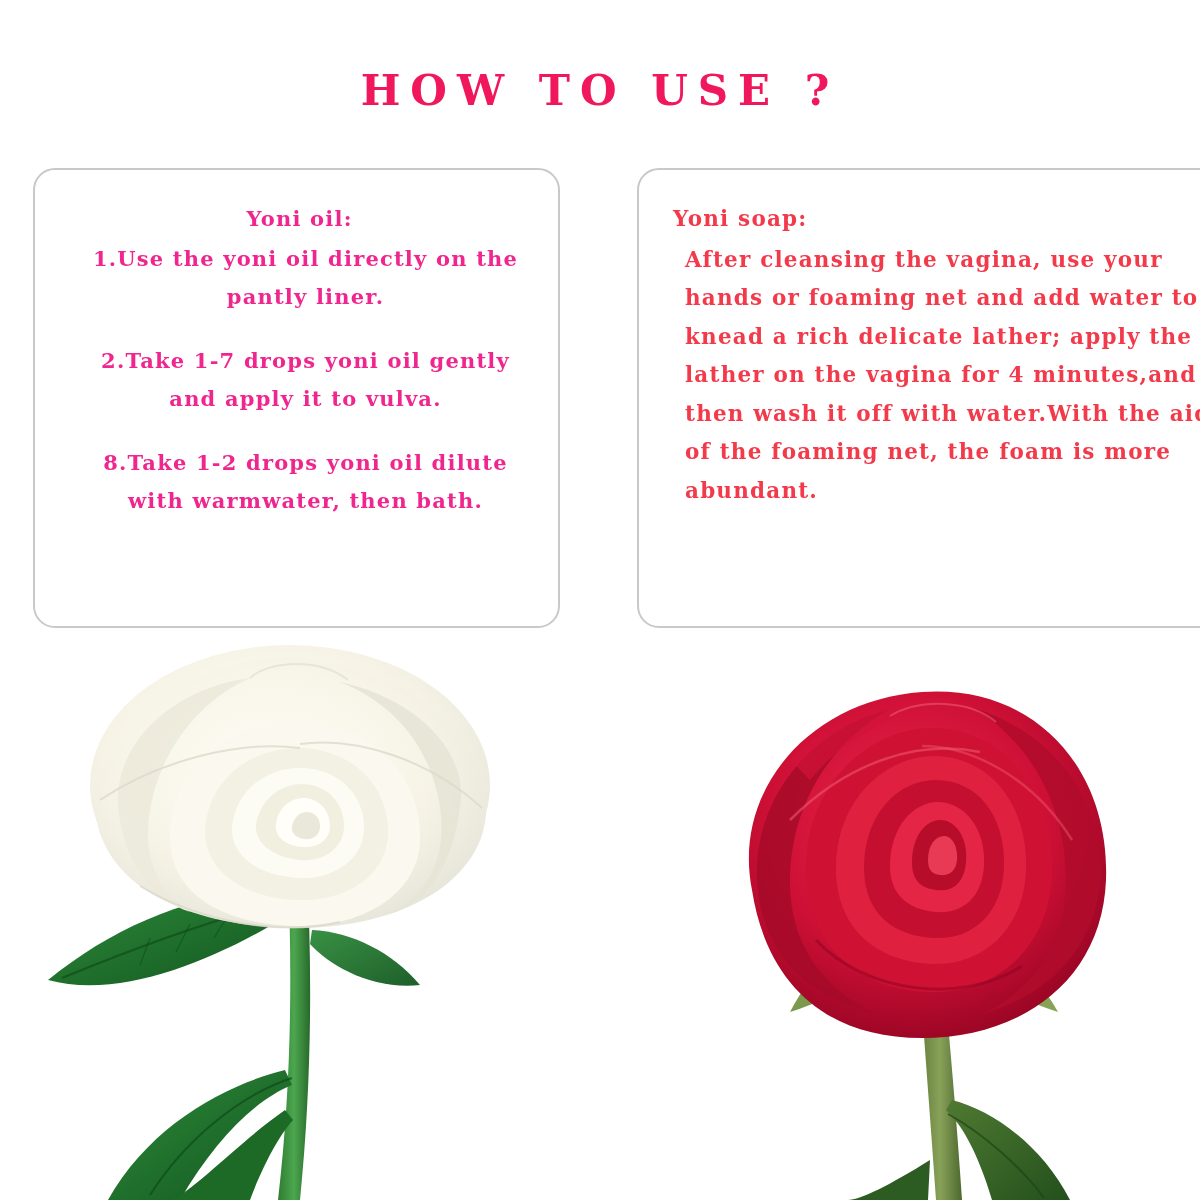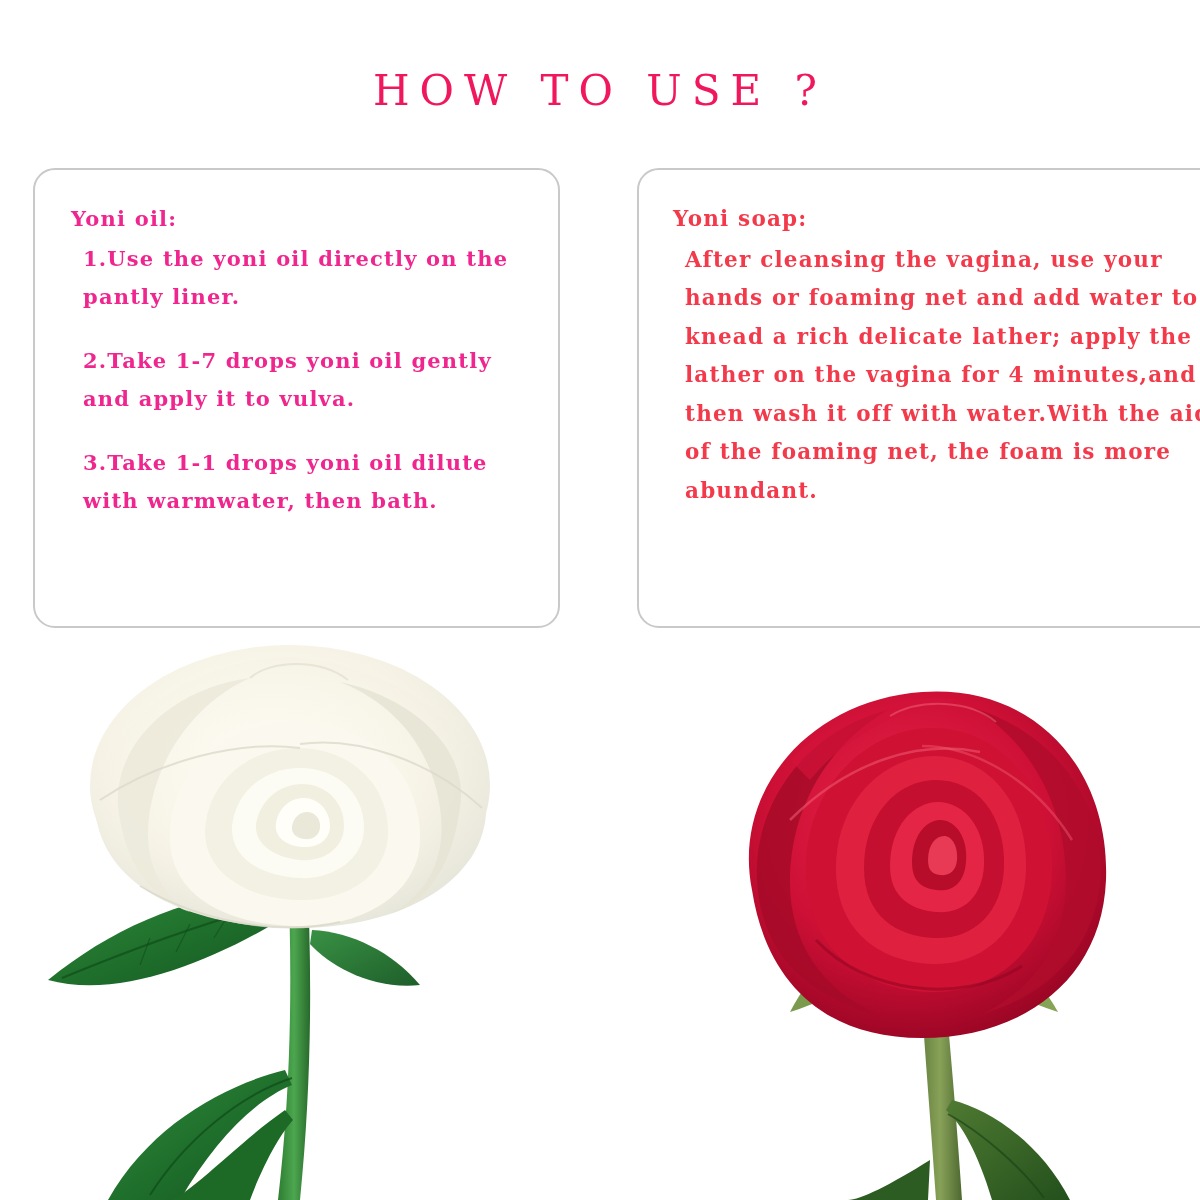--- a/index.html
+++ b/index.html
@@ -18,37 +18,38 @@
     height: 1200px;
     background: #ffffff;
   }
   .title {
     position: absolute;
     top: 66px;
     left: 0;
     width: 1200px;
     text-align: center;
     font-family: "DejaVu Serif", serif;
-    font-weight: normal;
+    font-weight: bold;
     font-size: 42px;
     letter-spacing: 10px;
     color: #f0175d;
   }
   .card {
     position: absolute;
     border: 2px solid #c9c9c9;
     border-radius: 22px;
     background: #ffffff;
   }
   .card-left {
     left: 33px;
     top: 168px;
     width: 527px;
     height: 460px;
     padding: 30px 30px 16px 36px;
+    text-align: center;
   }
   .card-right {
     left: 637px;
     top: 168px;
     width: 622px;
     height: 460px;
     padding: 30px 22px 0 34px;
   }
   .block {
     font-family: "DejaVu Serif", serif;
@@ -83,21 +84,21 @@
 
 <div class="page">
 
   <div class="title">HOW TO USE ?</div>
 
   <div class="card card-left">
     <div class="block left-text">
       <p class="heading">Yoni oil:</p>
       <p class="para">1.Use the yoni oil directly on the pantly liner.</p>
       <p class="para">2.Take 1-7 drops yoni oil gently and apply it to vulva.</p>
-      <p class="para">3.Take 1-1 drops yoni oil dilute with warmwater, then bath.</p>
+      <p class="para">8.Take 1-2 drops yoni oil dilute with warmwater, then bath.</p>
     </div>
   </div>
 
   <div class="card card-right">
     <div class="block right-text">
       <p class="heading">Yoni soap:</p>
       <p class="para">After cleansing the vagina, use your hands or foaming net and add water to knead a rich delicate lather; apply the lather on the vagina for 4 minutes,and then wash it off with water.With the aid of the foaming net, the foam is more abundant.</p>
     </div>
   </div>
 

